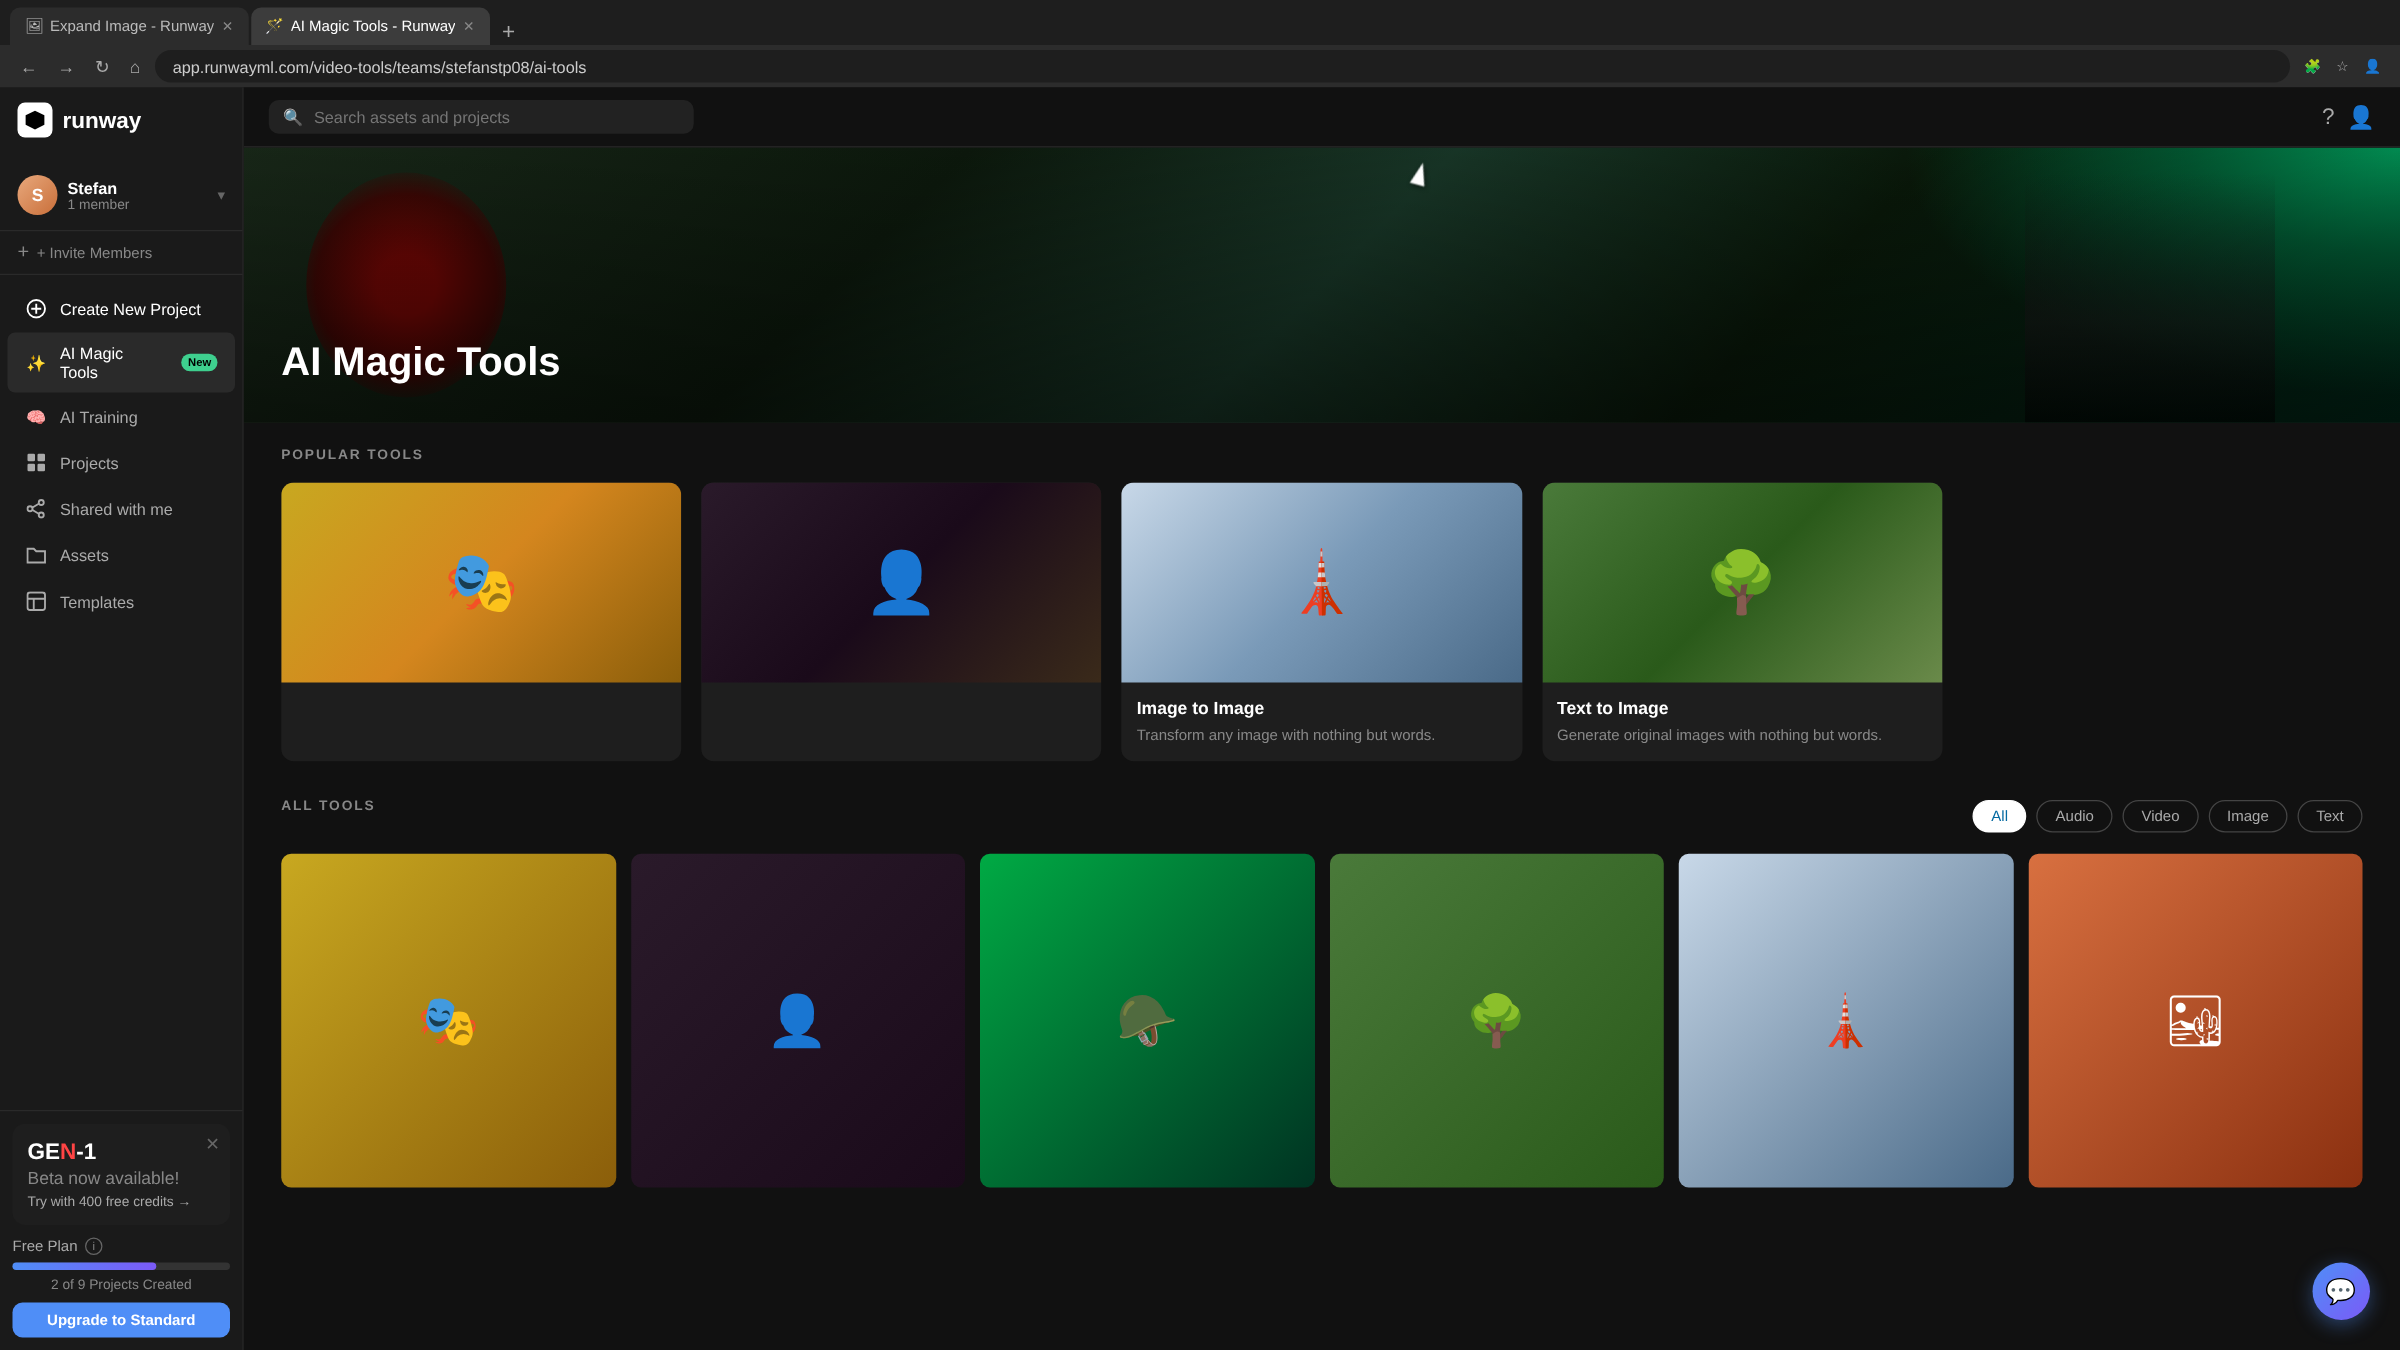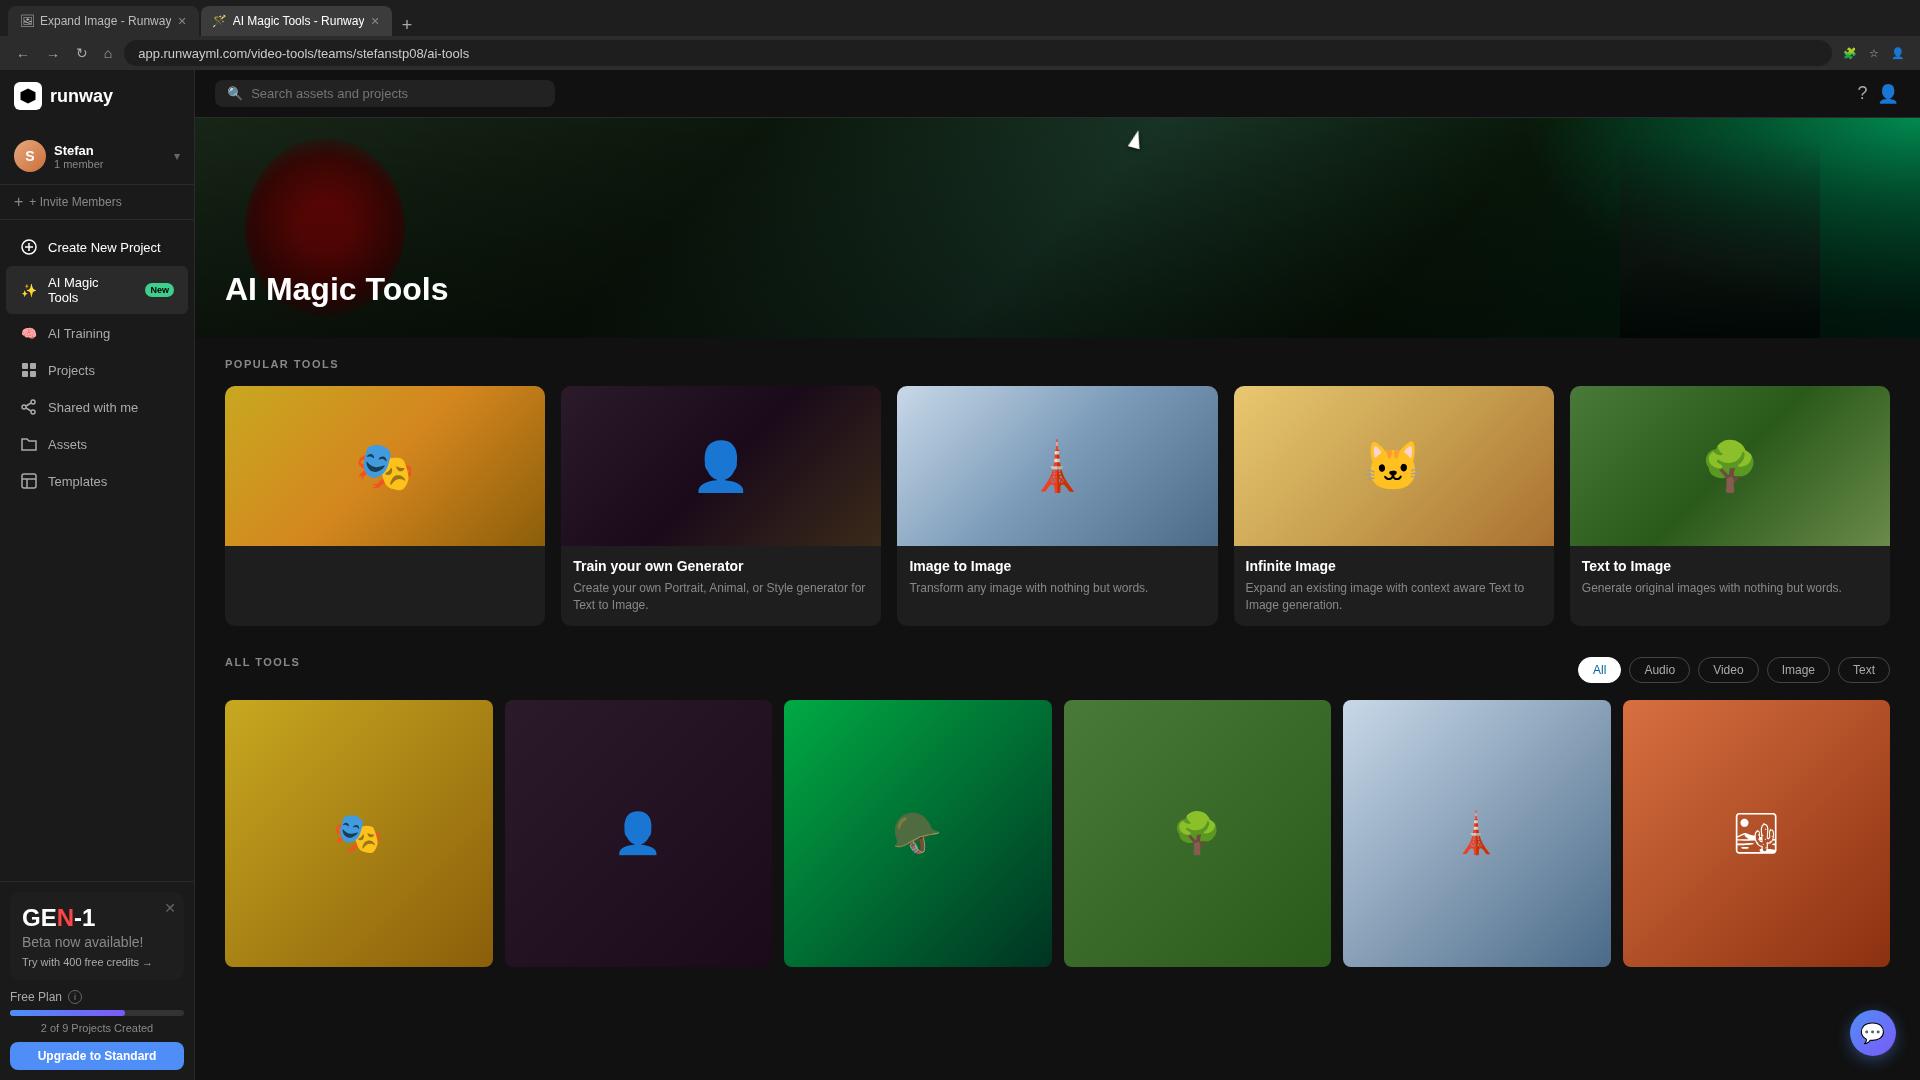--- a/index.html
+++ b/index.html
@@ -39,21 +39,21 @@
     .sidebar-nav { flex: 1; padding: 8px 0; overflow-y: auto; }
     .nav-item { display: flex; align-items: center; gap: 10px; padding: 9px 14px; cursor: pointer; font-size: 13px; color: #aaa; border-radius: 6px; margin: 1px 6px; transition: background 0.15s; }
     .nav-item.active { background: #2a2a2a; color: #fff; }
     .nav-item.create { color: #fff; }
     .nav-icon { width: 18px; height: 18px; display: flex; align-items: center; justify-content: center; flex-shrink: 0; }
     .nav-badge { background: #3ecf8e; color: #000; font-size: 9px; font-weight: 700; padding: 2px 5px; border-radius: 10px; margin-left: 15px; }
 
     .sidebar-bottom { padding: 10px; border-top: 1px solid #2a2a2a; }
     .gen1-promo { background: #1e1e1e; border-radius: 10px; padding: 12px; margin-bottom: 10px; position: relative; }
     .promo-close { position: absolute; top: 8px; right: 8px; color: #666; cursor: pointer; font-size: 14px; }
-    .gen1-logo { font-size: 24px; font-weight: 900; color: #fff; }
+    .gen1-logo { font-size: 18px; font-weight: 900; color: #fff; }
     .gen1-logo .gen1-dot { color: #ff4444; }
     .gen1-badge { font-size: 14px; color: #888; margin-top: 2px; }
     .promo-link { font-size: 11px; color: #aaa; cursor: pointer; margin-top: 6px; }
     .free-plan { display: flex; align-items: center; gap: 6px; font-size: 12px; color: #aaa; margin-bottom: 6px; }
     .info-icon { width: 14px; height: 14px; border-radius: 50%; border: 1px solid #666; display: flex; align-items: center; justify-content: center; font-size: 9px; color: #888; cursor: pointer; }
     .progress-bar-outer { background: #333; border-radius: 4px; height: 6px; margin-bottom: 6px; }
     .progress-bar-inner { background: linear-gradient(90deg, #4f8ef7, #7b5af7); height: 100%; border-radius: 4px; width: 66%; }
     .projects-count { font-size: 11px; color: #888; text-align: center; margin-bottom: 8px; }
     .upgrade-btn { width: 100%; padding: 7px; background: #4f8ef7; border: none; border-radius: 8px; color: #fff; font-size: 12px; font-weight: 600; cursor: pointer; }
 
@@ -285,41 +285,30 @@
 
         <div class="section-label">POPULAR TOOLS</div>
         <div class="tools-grid">
 
           <div class="tool-card">
             <div class="tool-card-img img-yellow-figures"></div>
           </div>
 
           <div class="tool-card">
             <div class="tool-card-img img-portrait"></div>
-            <div class="tool-card-body">
-              <div class="tool-card-title">Train your own Generator</div>
-              <div class="tool-card-desc">Create your own Portrait, Animal, or Style generator for Text to Image.</div>
-            </div>
           </div>
 
           <div class="tool-card">
             <div class="tool-card-img img-paris"></div>
             <div class="tool-card-body">
               <div class="tool-card-title">Image to Image</div>
               <div class="tool-card-desc">Transform any image with nothing but words.</div>
             </div>
           </div>
 
-          <div class="tool-card">
-            <div class="tool-card-img img-cat"></div>
-            <div class="tool-card-body">
-              <div class="tool-card-title">Infinite Image</div>
-              <div class="tool-card-desc">Expand an existing image with context aware Text to Image generation.</div>
-            </div>
-          </div>
 
           <div class="tool-card">
             <div class="tool-card-img img-tree"></div>
             <div class="tool-card-body">
               <div class="tool-card-title">Text to Image</div>
               <div class="tool-card-desc">Generate original images with nothing but words.</div>
             </div>
           </div>
 
         </div>

